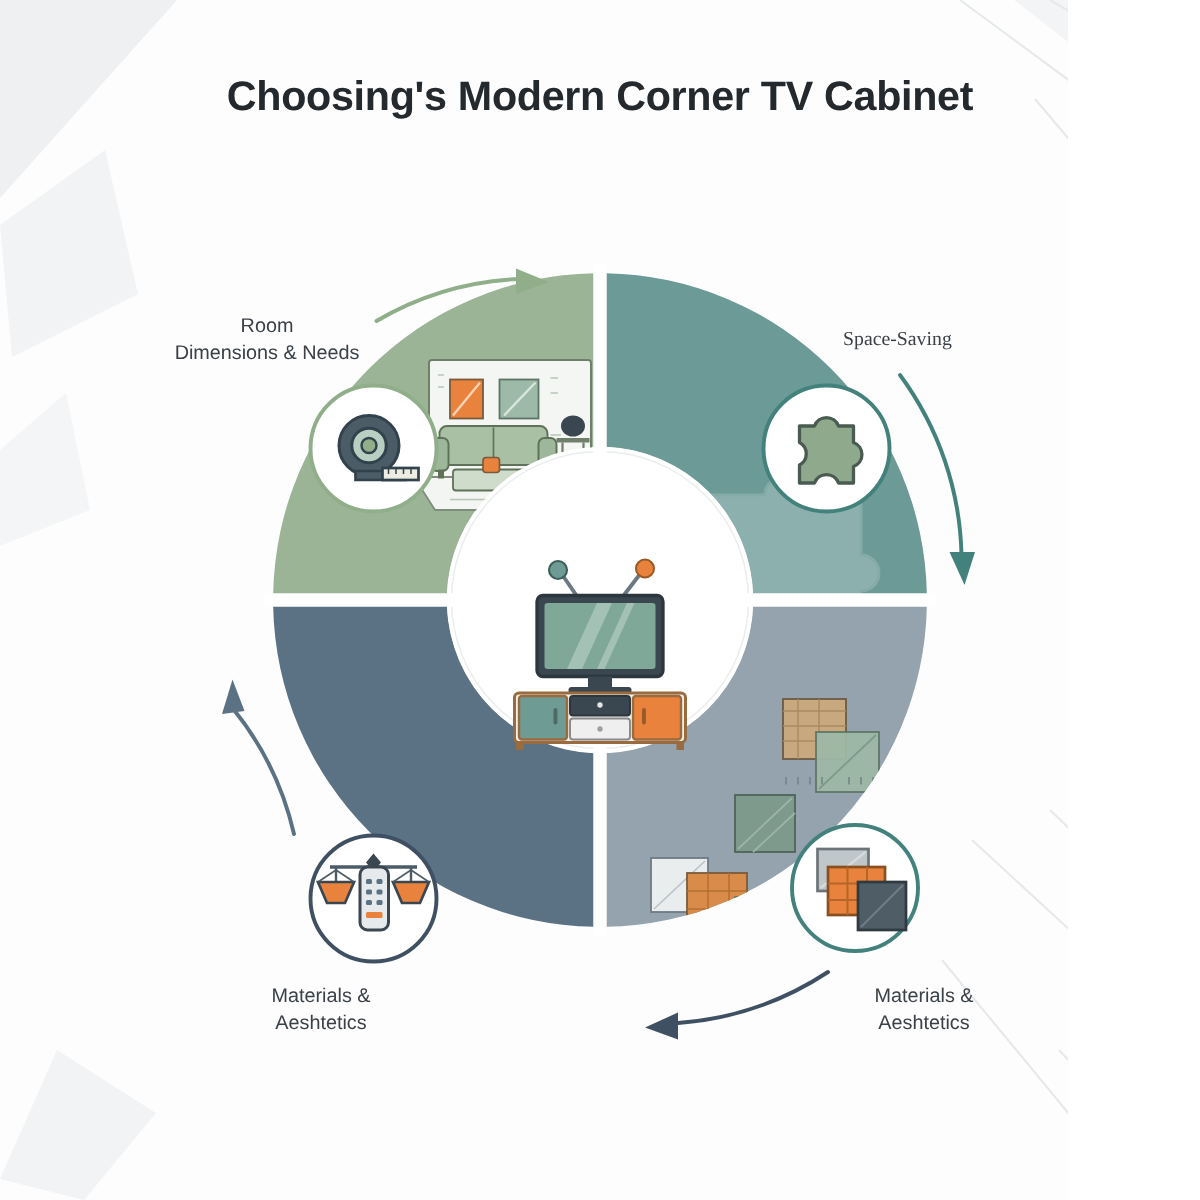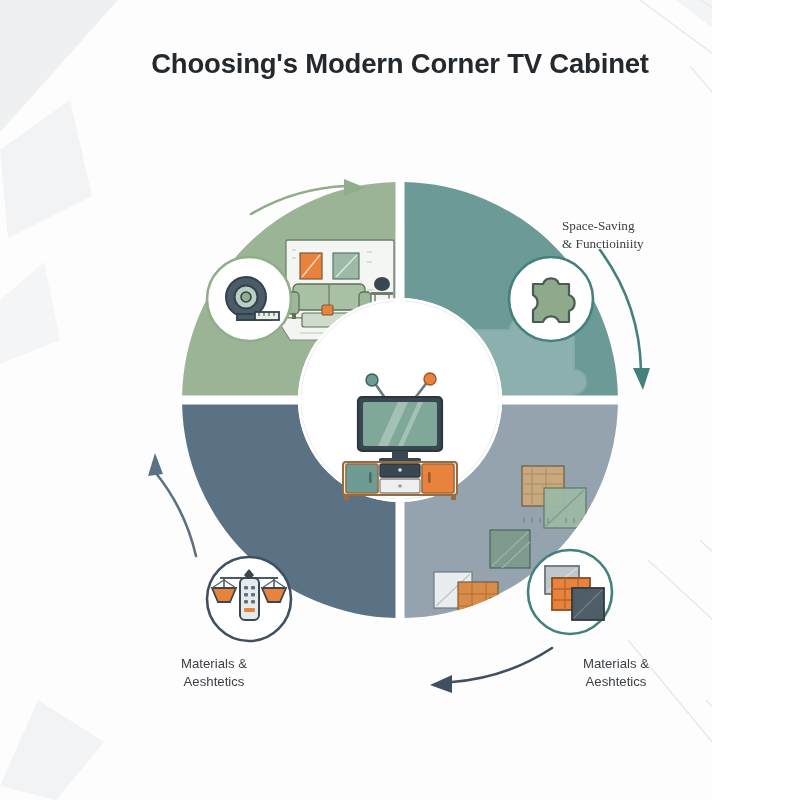--- a/index.html
+++ b/index.html
@@ -296,24 +296,27 @@
             <line x1="552" y1="600" x2="590" y2="600"></line>
           <line x1="565" y1="578" x2="565" y2="610"></line>
             <line x1="578" y1="578" x2="578" y2="610"></line>
         </g>
         <rect x="572" y="588" width="32" height="32" fill="#4F5D66" stroke="#2f3a41" stroke-width="1.8"></rect>
         <line x1="574" y1="618" x2="602" y2="590" stroke="#6f7c85" stroke-width="1.5"></line>
       </g>
     </g>
   </svg>
 
+  <div class="node-label lbl-tl">
+    <div>Room</div>
+    <div>Dimensions &amp; Needs</div>
+  </div>
 
   <div class="node-label lbl-tr">
     <div>Space-Saving</div>
-    <div>&amp; Functioiniity</div>
   </div>
 
   <div class="node-label lbl-bl">
     <div>Materials &amp;</div>
     <div>Aeshtetics</div>
   </div>
 
   <div class="node-label lbl-br">
     <div>Materials &amp;</div>
     <div>Aeshtetics</div>

